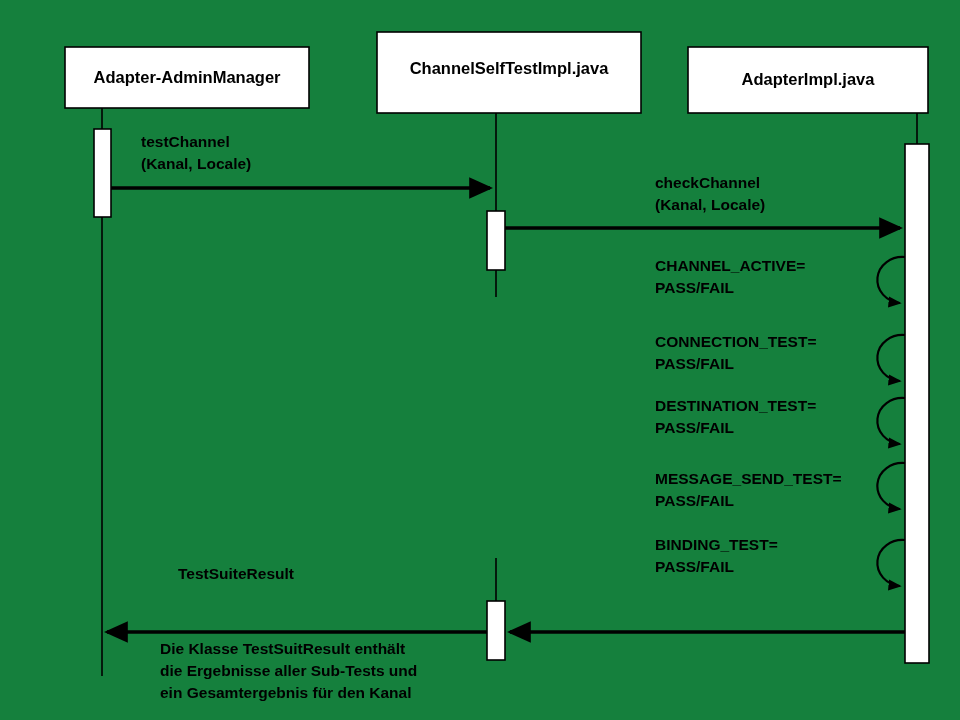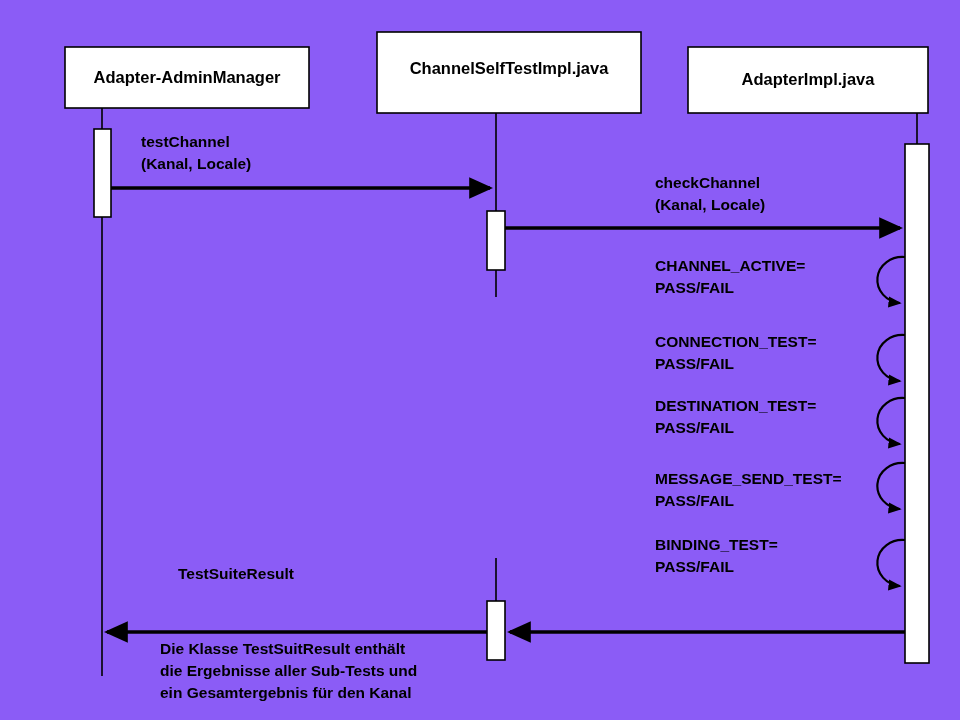--- a/index.html
+++ b/index.html
@@ -5,21 +5,21 @@
 <style>
   html, body {
     margin: 0;
     padding: 0;
     background: #ffffff;
   }
   #diagram-root {
     position: relative;
     width: 960px;
     height: 720px;
-    background: #8b5cf6;
+    background: #15803d;
     font-family: "Liberation Sans", sans-serif;
     overflow: hidden;
   }
   #seq-svg {
     position: absolute;
     left: 0;
     top: 0;
     width: 960px;
     height: 720px;
     display: block;

